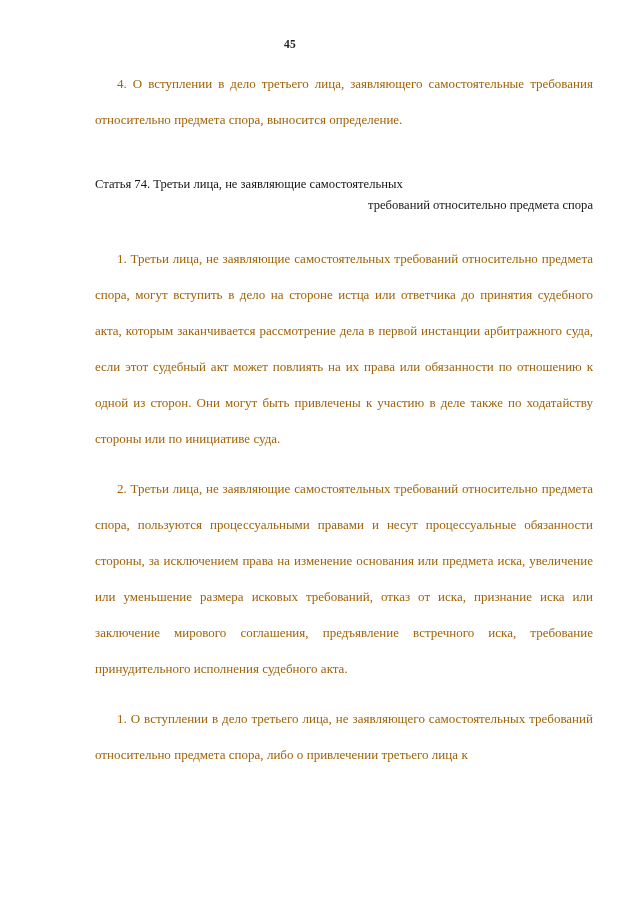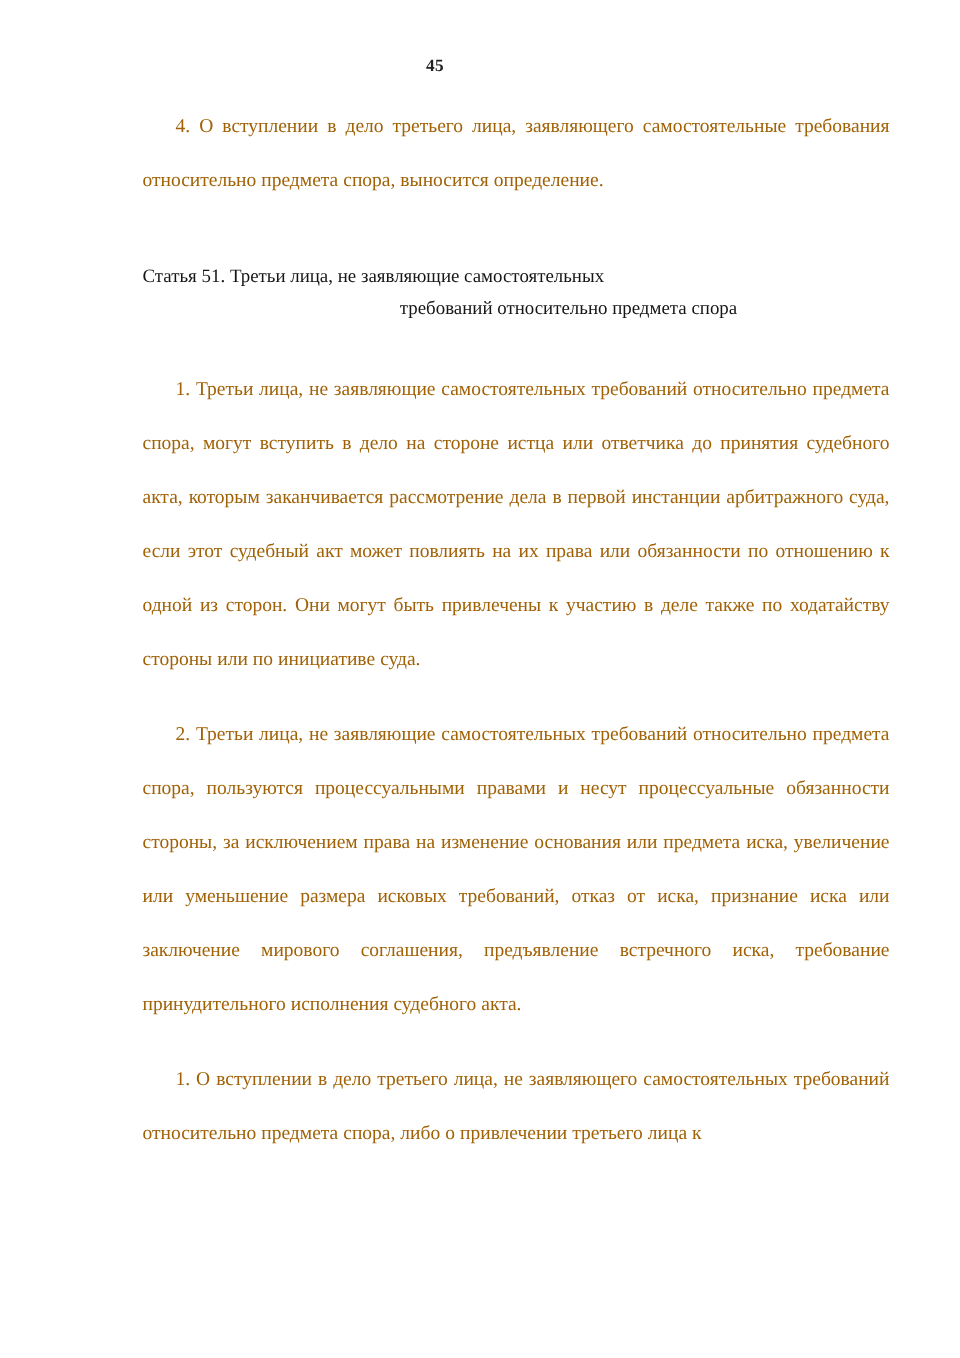--- a/index.html
+++ b/index.html
@@ -66,21 +66,21 @@
     font-weight: normal;
     color: #151515;
   }
   .heading .h-line1 {
     display: block;
     text-align: left;
     white-space: nowrap;
   }
   .heading .h-line2 {
     display: block;
-    text-align: center;
+    text-align: right;
     padding-left: 70px;
     white-space: nowrap;
   }
   .heading b {
     font-weight: normal;
   }
 
   .spacer-sm { height: 14px; }
 </style>
 </head>
@@ -90,21 +90,21 @@
 
   <div class="page-number">45</div>
 
   <div class="content">
 
     <p class="para">4. О вступлении в дело третьего лица, заявляющего самостоятельные требования относительно предмета спора, выносится определение.</p>
 
     <div class="gap-after-p4"></div>
 
     <div class="heading">
-      <span class="h-line1"><span>Статья 51.</span> <b>Третьи лица, не заявляющие самостоятельных</b></span>
+      <span class="h-line1"><span>Статья 74.</span> <b>Третьи лица, не заявляющие самостоятельных</b></span>
       <span class="h-line2"><b>требований относительно предмета спора</b></span>
     </div>
 
     <div class="gap-after-heading"></div>
 
     <p class="para">1. Третьи лица, не заявляющие самостоятельных требований относительно предмета спора, могут вступить в дело на стороне истца или ответчика до принятия судебного акта, которым заканчивается  рассмотрение дела в первой инстанции арбитражного суда, если этот судебный акт может повлиять на их права или обязанности по отношению к одной из сторон. Они могут быть привлечены к участию в деле также по ходатайству стороны или по инициативе суда.</p>
 
     <div class="spacer-sm"></div>
 
     <p class="para">2. Третьи лица, не заявляющие самостоятельных требований относительно предмета спора, пользуются процессуальными правами и несут процессуальные обязанности стороны, за исключением права на изменение основания или предмета иска, увеличение или уменьшение размера исковых требований, отказ от иска, признание иска или заключение мирового соглашения, предъявление встречного иска, требование принудительного исполнения судебного акта.</p>

